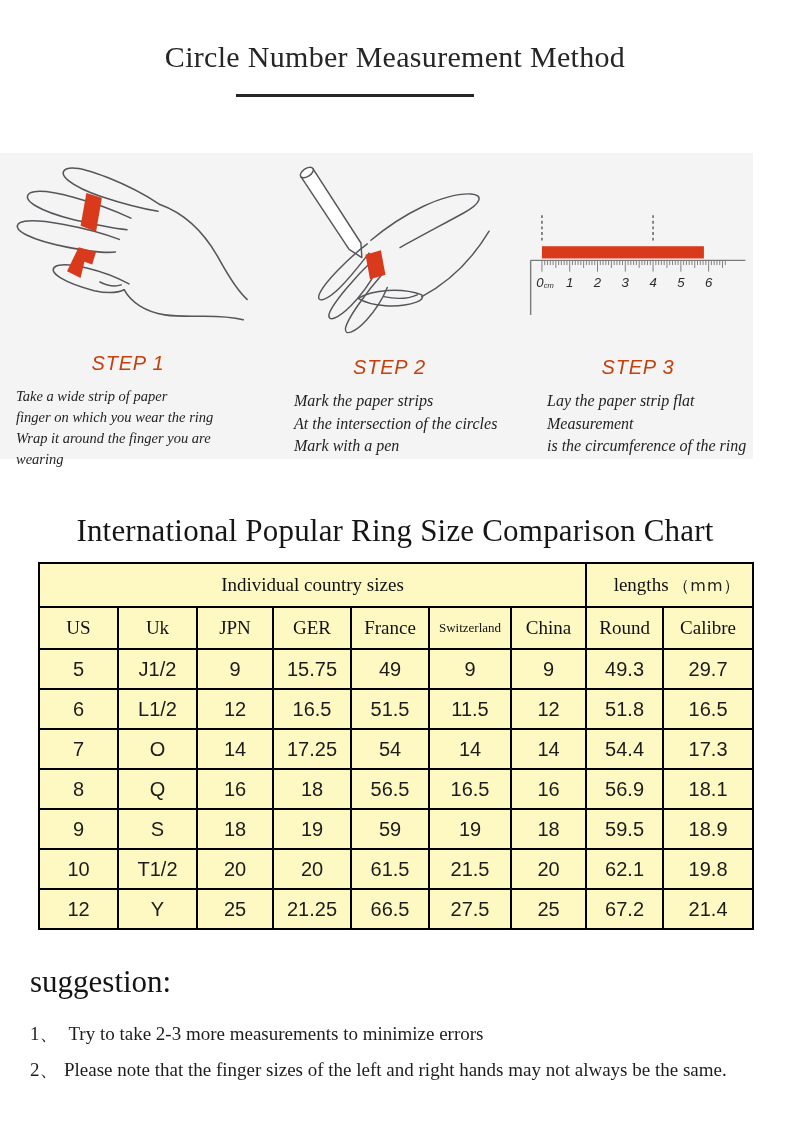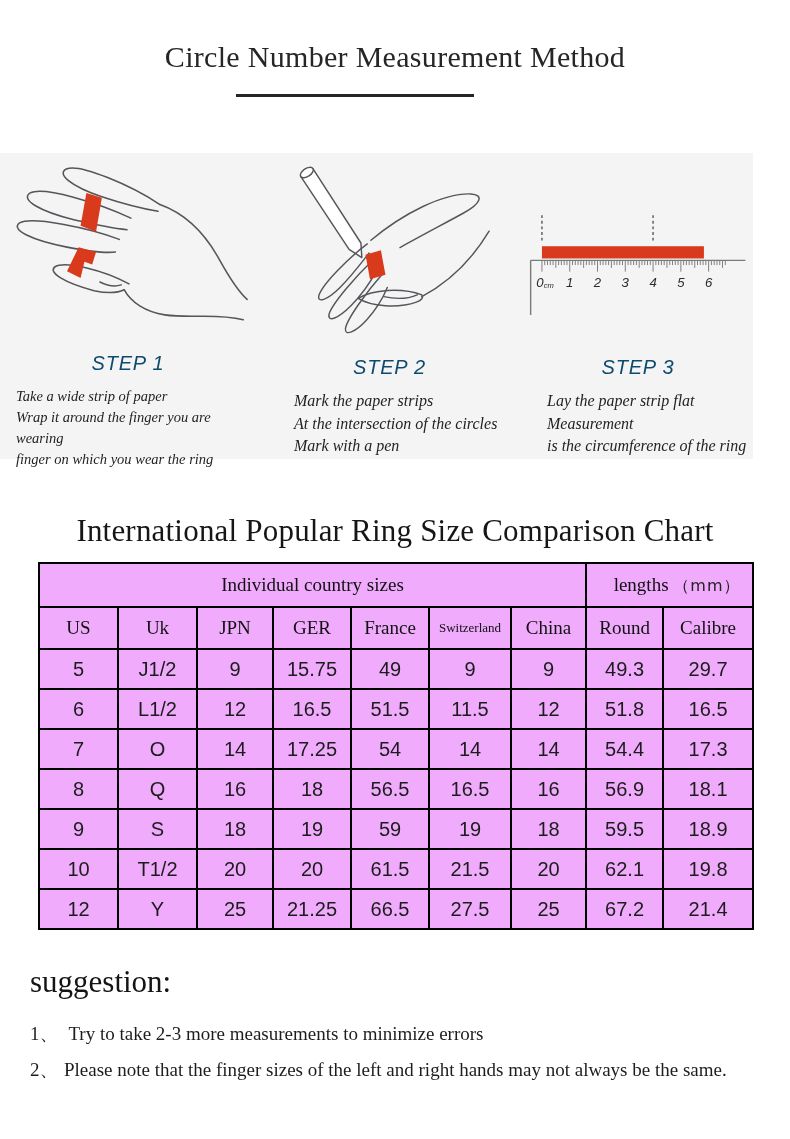--- a/index.html
+++ b/index.html
@@ -18,36 +18,36 @@
   .steps-panel {
     margin-top:56px; height:306px; background:#f4f4f5;
     display:flex; width:753px;
   }
   .step-col { display:flex; flex-direction:column;font-style:italic; }
   .step-col-1 { width:256px; }
   .step-col-2 { width:267px; }
   .step-col-3 { width:230px; }
   .step-illustration { height:200px; display:flex; align-items:center; justify-content:center; }
   .step-label {
-    font-family:"Liberation Sans", sans-serif; font-size:20px; color:#0c4a6e;
+    font-family:"Liberation Sans", sans-serif; font-size:20px; color:#c2410c;
     letter-spacing:.8px; text-align:center; margin-top:3px;
   }
   .step-lines { margin-top:11px; color:#232323; }
   .step-col-1 .step-lines { font-size:14.5px; line-height:1.45; padding-left:16px; }
   .step-col-2 .step-lines { font-size:16px;  line-height:1.42; padding-left:38px; }
   .step-col-3 .step-lines { font-size:16px;  line-height:1.42; padding-left:24px; }
 
   .lineart { stroke:#55565a; stroke-width:1.6; fill:none; stroke-linecap:round; stroke-linejoin:round; }
   .pen-body { fill:#ffffff; stroke:#55565a; stroke-width:1.6; stroke-linejoin:round; }
 
   
   .chart-title { margin-top:54px; text-align:center; font-size:31px; color:#161616; letter-spacing:.2px; }
   table.size-table {
     margin:13px 38px 0; width:714px; border-collapse:collapse;
-    table-layout:fixed; background:#f0abfc;
+    table-layout:fixed; background:#fef9c3;
   }
   .size-table th, .size-table td { border:2px solid #000; text-align:center; font-weight:400; }
   .size-table .group-row th { height:44px; font-size:19px; color:#111; }
   .size-table .group-row th.lengths-cell { text-align:center; padding-left:15px; }
   .size-table .mm-unit { font-family:"DejaVu Sans", sans-serif; font-size:16px; letter-spacing:1px; color:#222; }
   .size-table .cols-row th { height:42px; font-size:19px; color:#111; }
   .size-table .cols-row th.small { font-size:13px; }
   .size-table tbody td {
     height:40px; font-family:"Liberation Sans", sans-serif;
     font-size:20px; color:#1c1c1c;
@@ -80,22 +80,22 @@
         <path class="lineart" d="M96 132 C 104 136, 112 137, 118 135"></path>
         <path class="lineart" d="M158 52 C 186 62, 206 84, 220 110 C 230 128, 238 141, 248 150"></path>
         <path class="lineart" d="M121 140 C 128 153, 143 163, 163 166 C 190 170, 216 164, 244 171"></path>
         <polygon class="accent-fill" points="82,40 98,45 92,80 76,74" fill="#d93a1b"></polygon>
         <path class="accent-fill" d="M74 96 L92 101 L88 114 L80 111 L76 128 L62 121 Z" fill="#d93a1b"></path>
       </svg>
     </div>
     <div class="step-label">STEP 1</div>
     <div class="step-lines">
       <div>Take a wide strip of paper</div>
+      <div>finger on which you wear the ring</div>
       <div>Wrap it around the finger you are wearing</div>
-      <div>finger on which you wear the ring</div>
     </div>
   </div>
 
   <div class="step-col step-col-2">
     <div class="step-illustration">
       <svg width="250" height="200" viewBox="0 0 250 220">
         <path class="pen-body" d="M27 26 L40 17 L93 99 L94 115 L80 106 Z"></path>
         <ellipse class="pen-body" cx="33.5" cy="21.5" rx="8" ry="4.4" transform="rotate(-33 33.5 21.5)"></ellipse>
         <path class="lineart" d="M104 96 C 140 66, 184 44, 214 45 C 228 46, 226 55, 206 66 C 184 78, 152 95, 136 104"></path>
         <path class="lineart" d="M234 86 C 216 116, 190 142, 160 158"></path>

